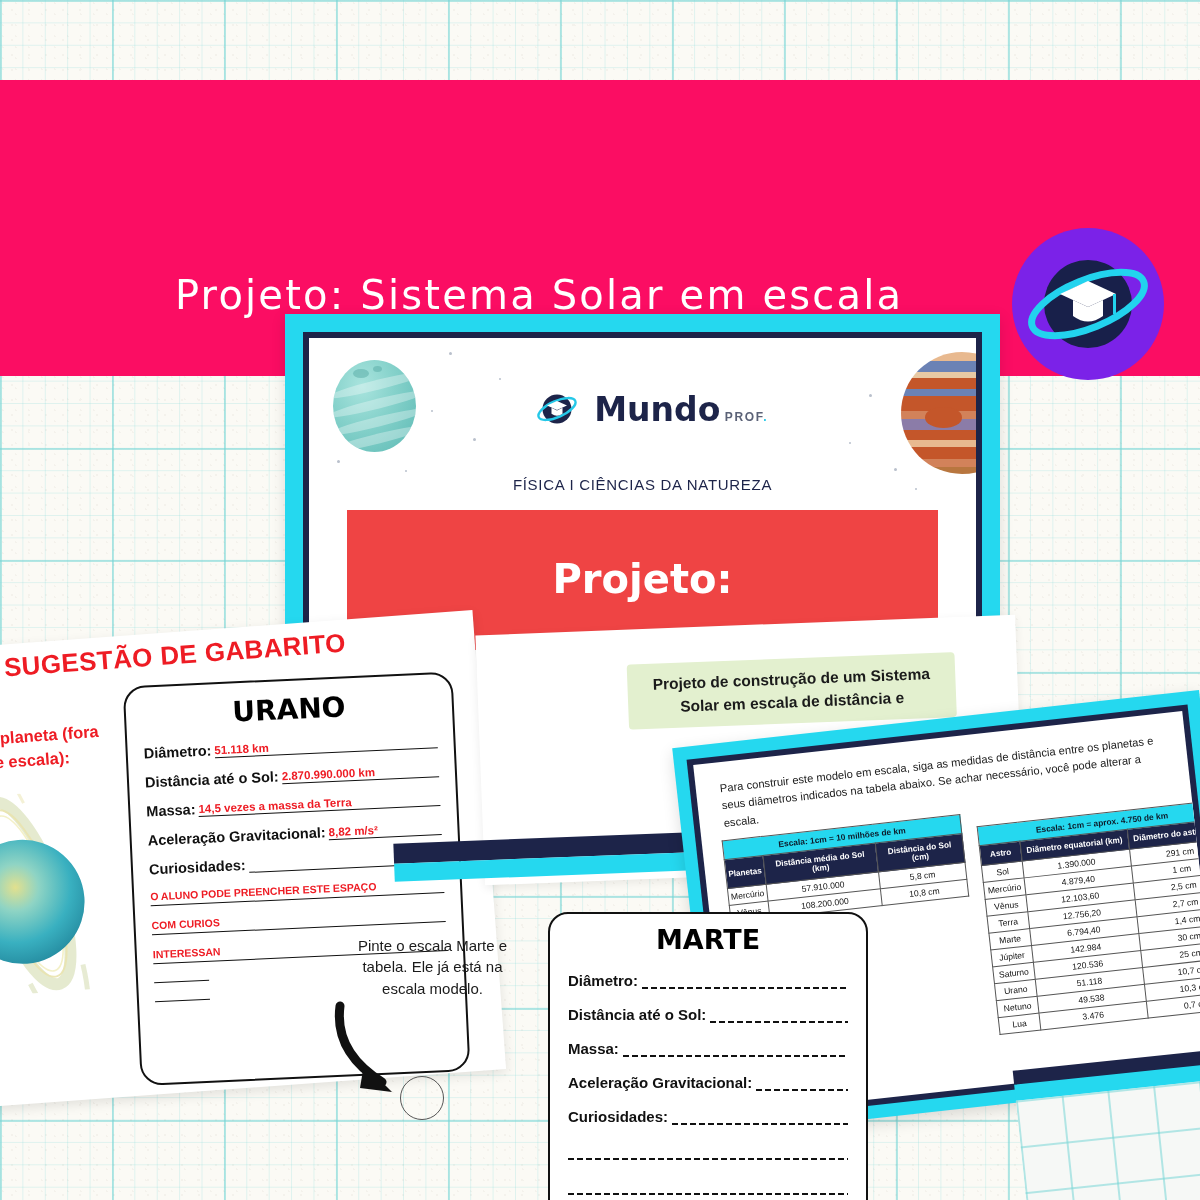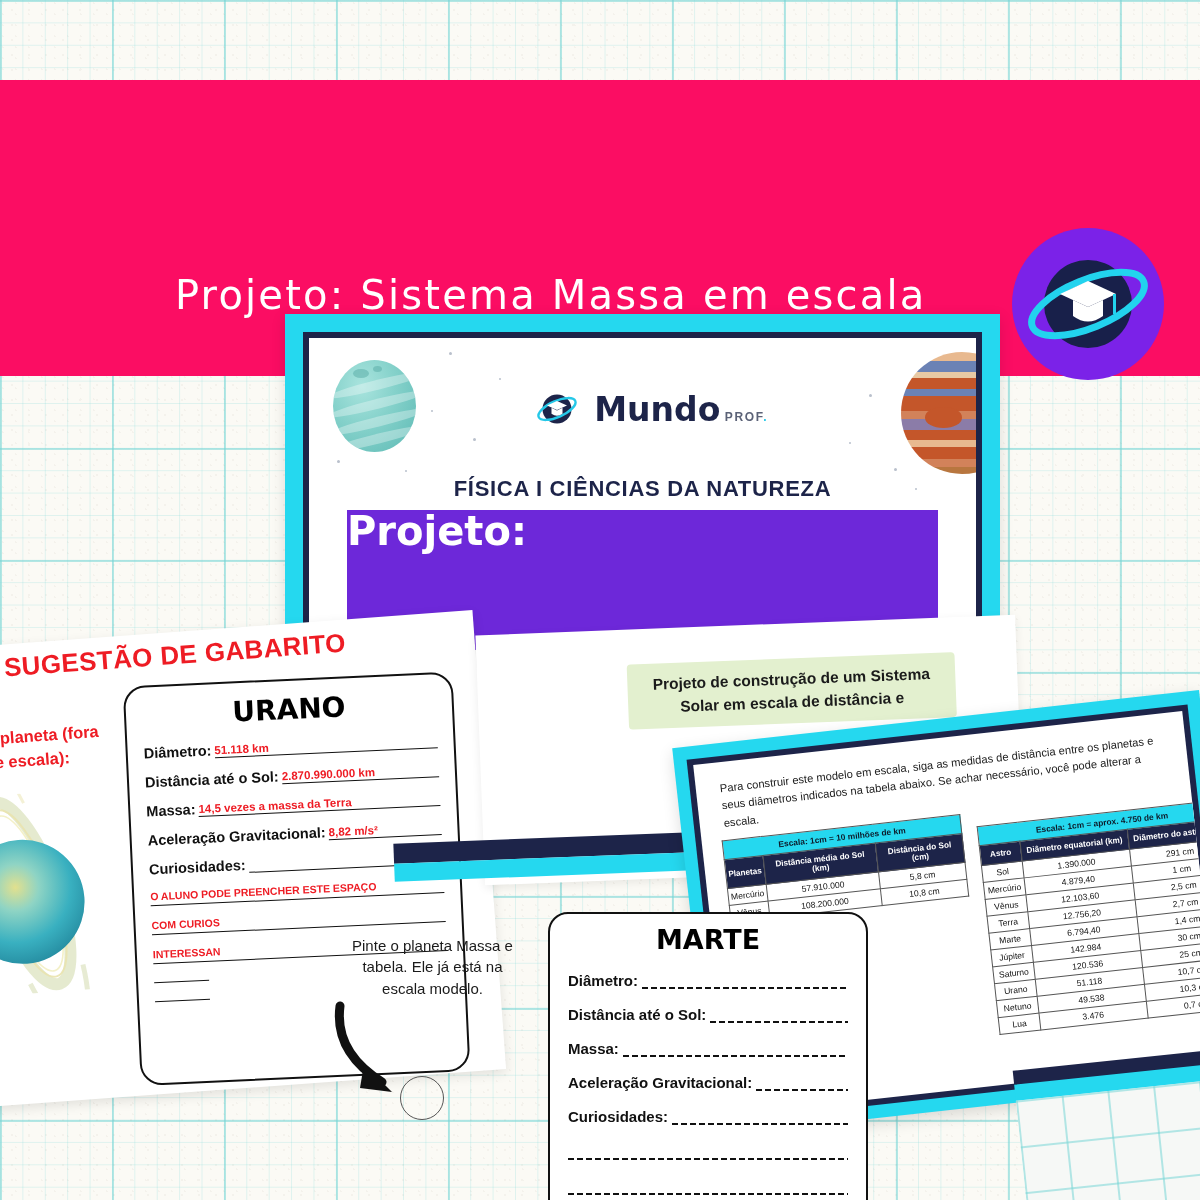--- a/index.html
+++ b/index.html
@@ -56,26 +56,26 @@
   }
   .star{position:absolute;background:#b9c0cc;border-radius:50%;}
   #logo-row{position:absolute;left:0;right:0;top:48px;text-align:center;margin-left:17px;}
   #logo-mark{display:inline-block;vertical-align:middle;width:46px;height:46px;position:relative;}
   #logo-text{display:inline-block;vertical-align:middle;margin-left:10px;text-align:left;}
   #logo-word{font-family:"DejaVu Sans", sans-serif;font-weight:bold;font-size:33px;color:#1d2449;line-height:1;}
   #logo-sub{font-size:12px;letter-spacing:1.6px;color:#5b6277;font-weight:bold;margin-top:2px;}
   #logo-dot{color:#25c8e8;}
   #subject-line{
     position:absolute;left:0;right:0;top:138px;text-align:center;
-    font-size:22px;font-weight:bold;letter-spacing:.7px;color:#1d2449;
+    font-size:15px;font-weight:normal;letter-spacing:.7px;color:#1d2449;
   }
   #title-block{
     position:absolute;left:38px;right:38px;top:172px;height:140px;
-    background:#6d28d9;color:#fff;text-align:center;
-    display:flex;flex-direction:row;justify-content:flex-start;
+    background:#ef4444;color:#fff;text-align:center;
+    display:flex;flex-direction:column;justify-content:center;
   }
   #title-line1{font-family:"DejaVu Sans",sans-serif;font-weight:bold;font-size:40px;line-height:1.08;}
   #title-line2{font-family:"DejaVu Sans",sans-serif;font-weight:bold;font-size:40px;line-height:1.12;}
   #planet-neptune{
     position:absolute;left:24px;top:22px;width:83px;height:92px;border-radius:50%;
     background:
       radial-gradient(ellipse at 35% 28%, #a9e4de 0%, #86d2cb 42%, #5cb9b4 100%);
     overflow:hidden;
   }
   .np-band{position:absolute;left:-10%;width:125%;height:10px;background:rgba(255,255,255,.32);border-radius:50%;transform:rotate(-14deg);}
@@ -200,21 +200,21 @@
                      linear-gradient(to bottom, rgba(120,214,214,.55) 0 2px, transparent 2px);
     background-size:46px 46px,46px 46px;}
 </style>
 </head>
 <body>
 
 <div id="bg-paper"></div>
 <div id="bg-noise"></div>
 
 <div id="pink-banner">
-  <div id="banner-title">Projeto: Sistema Massa em escala</div>
+  <div id="banner-title">Projeto: Sistema Solar em escala</div>
   <div id="brand-badge">
     <svg width="152" height="152" viewBox="0 0 152 152">
       <circle cx="76" cy="76" r="44" fill="#18204a"></circle>
       <ellipse cx="76" cy="76" rx="60" ry="24" fill="none" stroke="#22d3ee" stroke-width="7" transform="rotate(-22 76 76)"></ellipse>
       <path d="M76 53 L104 66 L76 79 L48 66 Z" fill="#ffffff"></path>
       <path d="M61 72 v16 q15 11 30 0 v-16 l-15 7 Z" fill="#ffffff"></path>
       <rect x="101" y="66" width="3" height="20" fill="#22d3ee"></rect>
     </svg>
   </div>
 </div>
@@ -471,21 +471,21 @@
         <span class="m-lab">Curiosidades:</span>
         <span class="m-dash"></span>
       </div>
     </div>
   <div class="m-blankline"></div>
   <div class="m-blankline"></div>
 
 </div>
 
 <div id="pinte-note">
-  <span>Pinte o planeta Massa e</span><br>
+  <span>Pinte o escala Marte e</span><br>
   <span>tabela. Ele já está na</span><br>
   <span>escala modelo.</span>
 </div>
 <svg id="pinte-arrow" viewBox="0 0 110 105">
   <path d="M10 6 Q4 52 52 82" fill="none" stroke="#111" stroke-width="9" stroke-linecap="round"></path>
   <path d="M34 64 L62 92 L30 88 Z" fill="#111"></path>
 </svg>
 <div id="mars-circle"></div>
 
 <div id="paper-strip-right">

